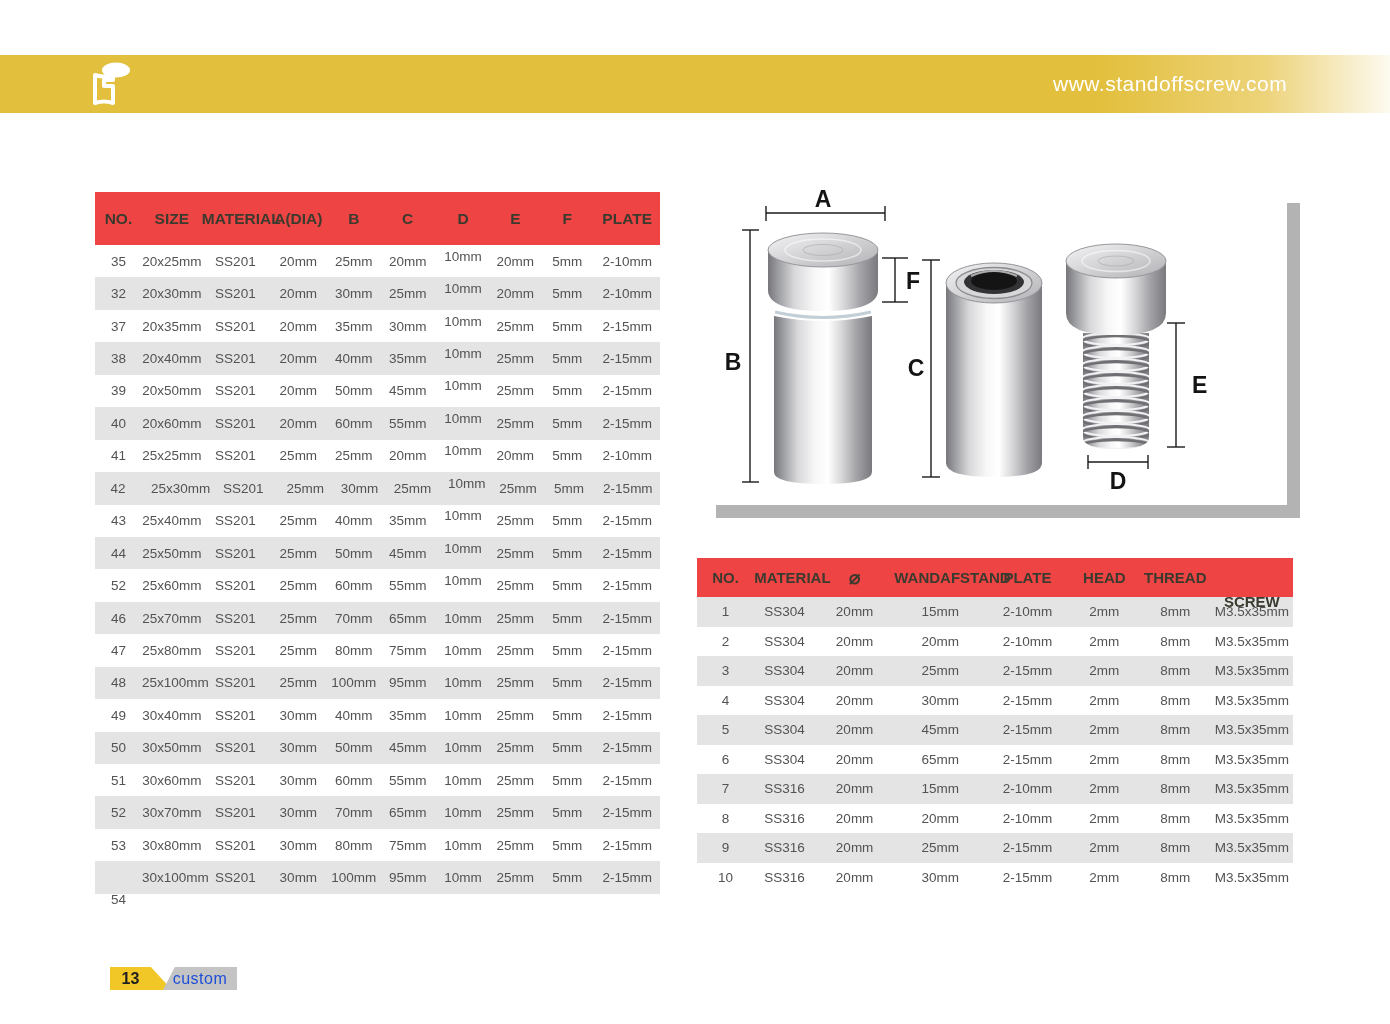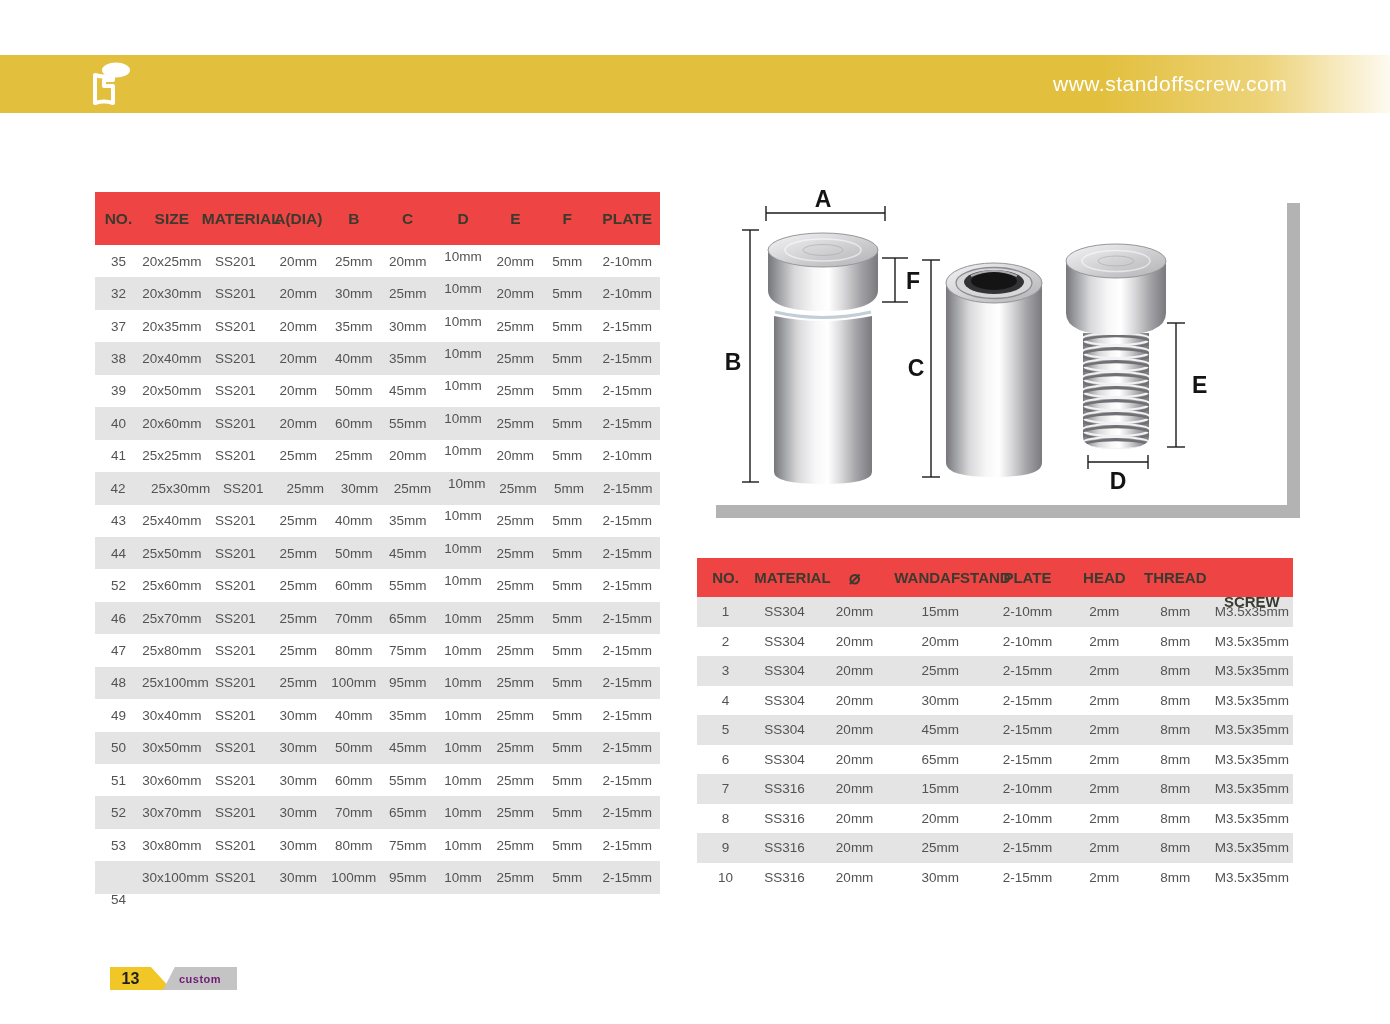--- a/index.html
+++ b/index.html
@@ -56,21 +56,21 @@
     position:absolute; left:110px; top:967px; width:62px; height:23px;
     background:#F0C727; clip-path:polygon(0 0, 66% 0, 100% 100%, 0 100%);
     display:flex; align-items:center;
   }
   .page-badge span { width:66%; text-align:center; font-size:16px; font-weight:bold; color:#1F1F1F; }
   .section-badge {
     position:absolute; left:163px; top:967px; width:74px; height:23px;
     background:#C4C4C4; clip-path:polygon(16% 0, 100% 0, 100% 100%, 0 100%);
     display:flex; align-items:center; justify-content:center;
   }
-  .section-badge span { font-size:11px; font-weight:bold; color:#701a75; letter-spacing:0.5px; }
+  .section-badge span { font-size:16px; font-weight:normal; color:#1d4ed8; letter-spacing:0.5px; }
 </style>
 </head>
 <body>
 
 <div class="page">
 
   <div class="header-bar">
     <svg class="logo" viewBox="0 0 42 46">
       <ellipse cx="26" cy="9" rx="14" ry="7.5" fill="#ffffff"></ellipse>
       <path d="M5 14 Q14 17 23 14 L23 19 L14 19 L14 25 L23 25 L23 42 Q14 39 5 42 Z" fill="none" stroke="#ffffff" stroke-width="4" stroke-linejoin="round"></path>

